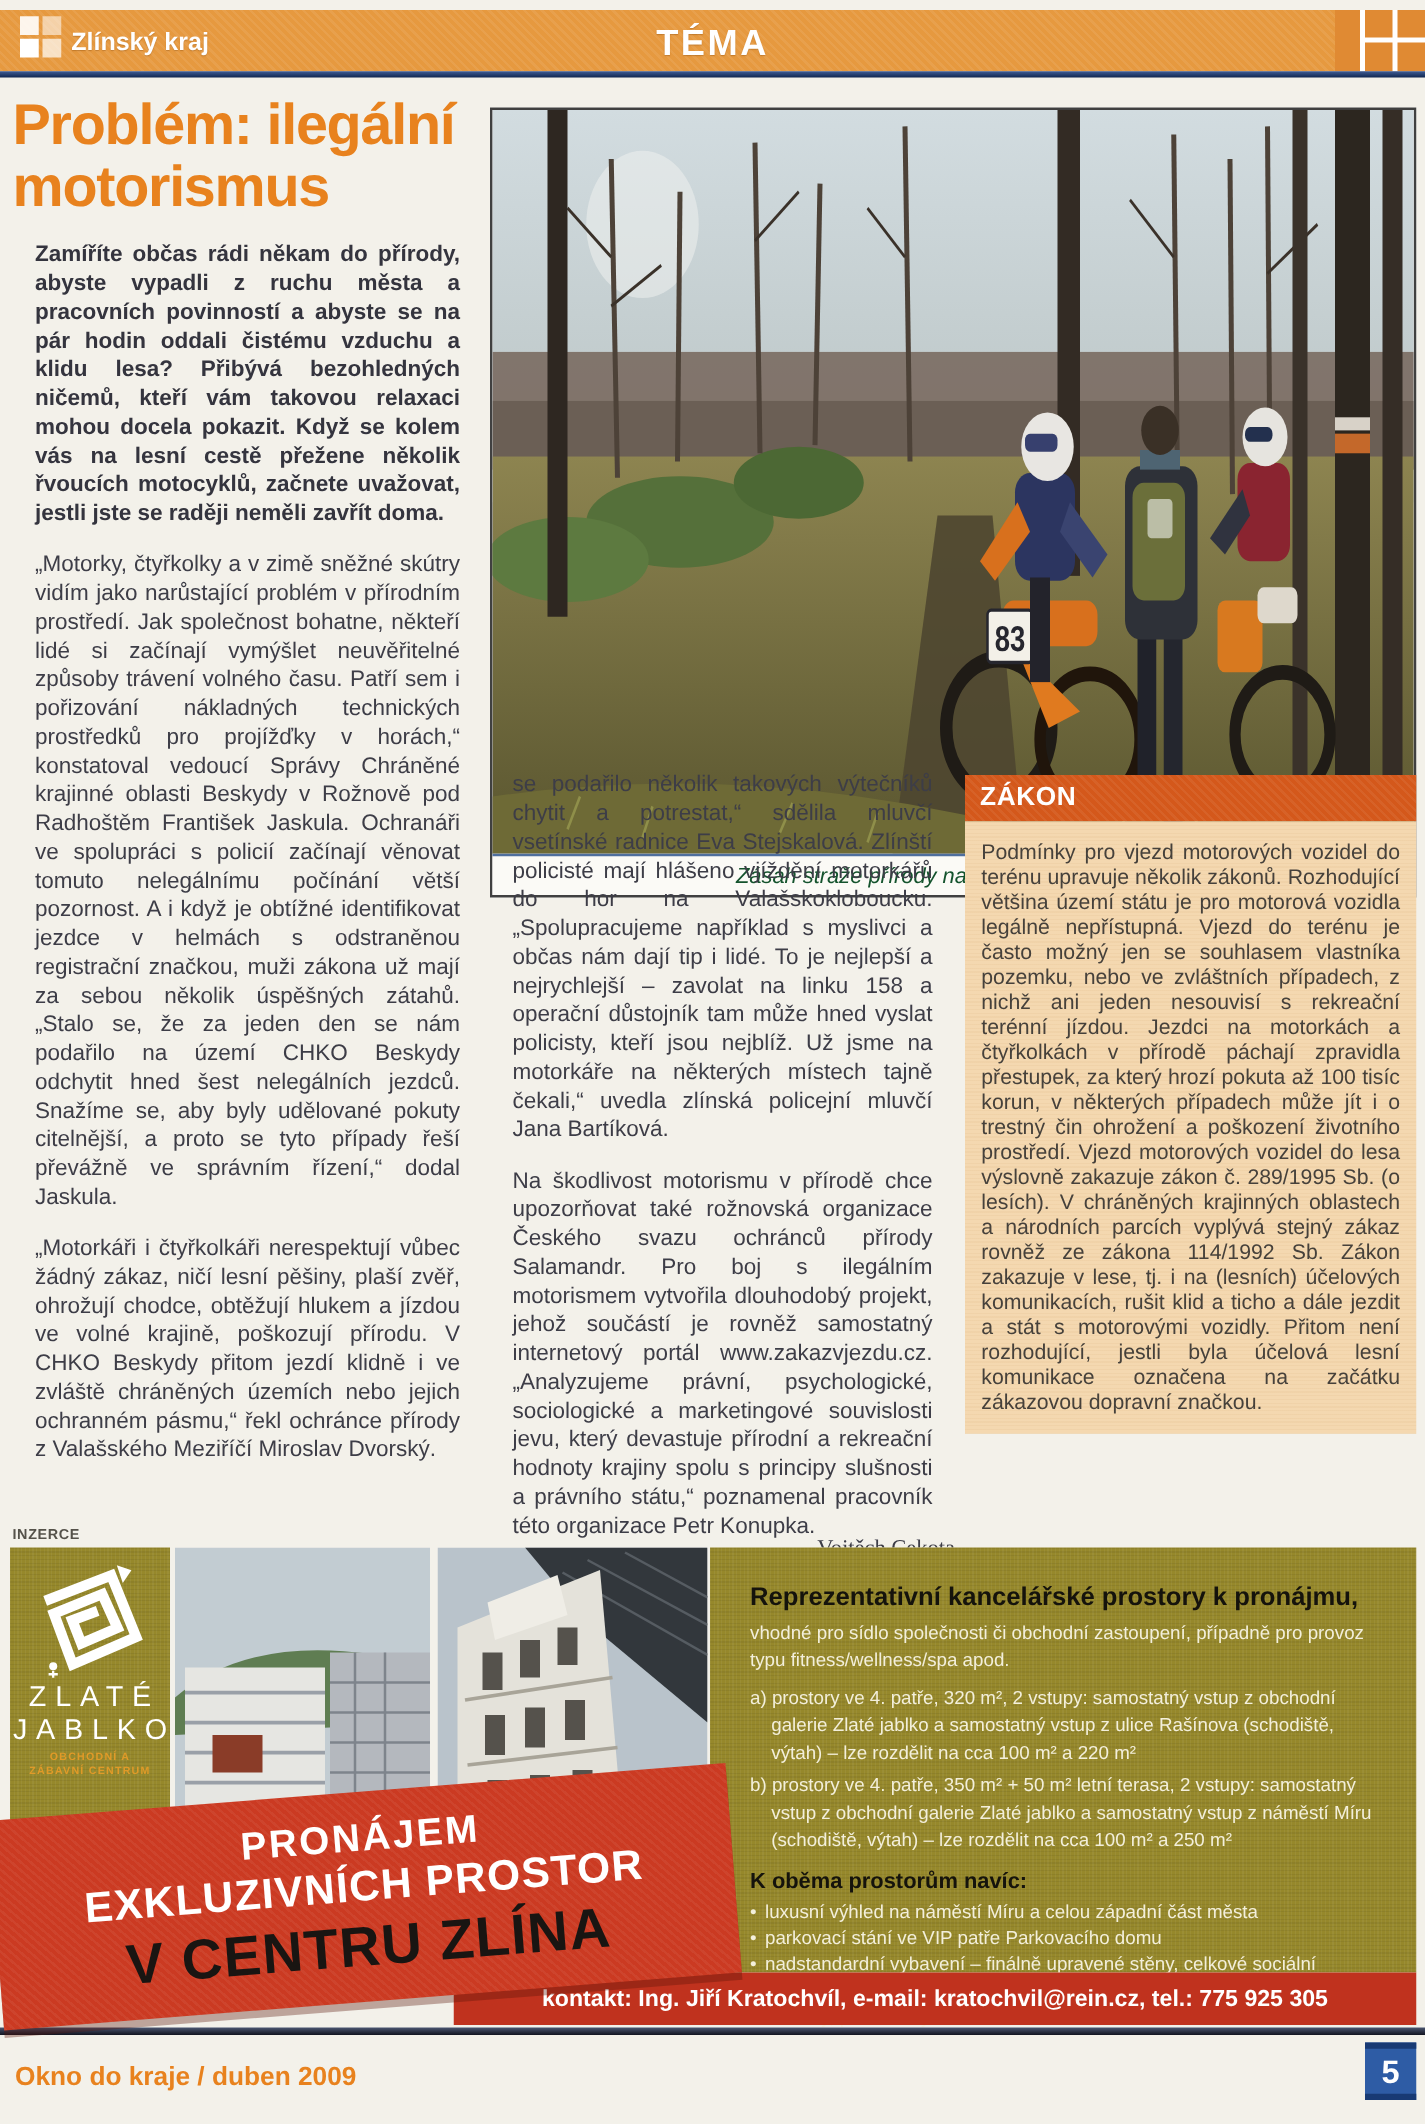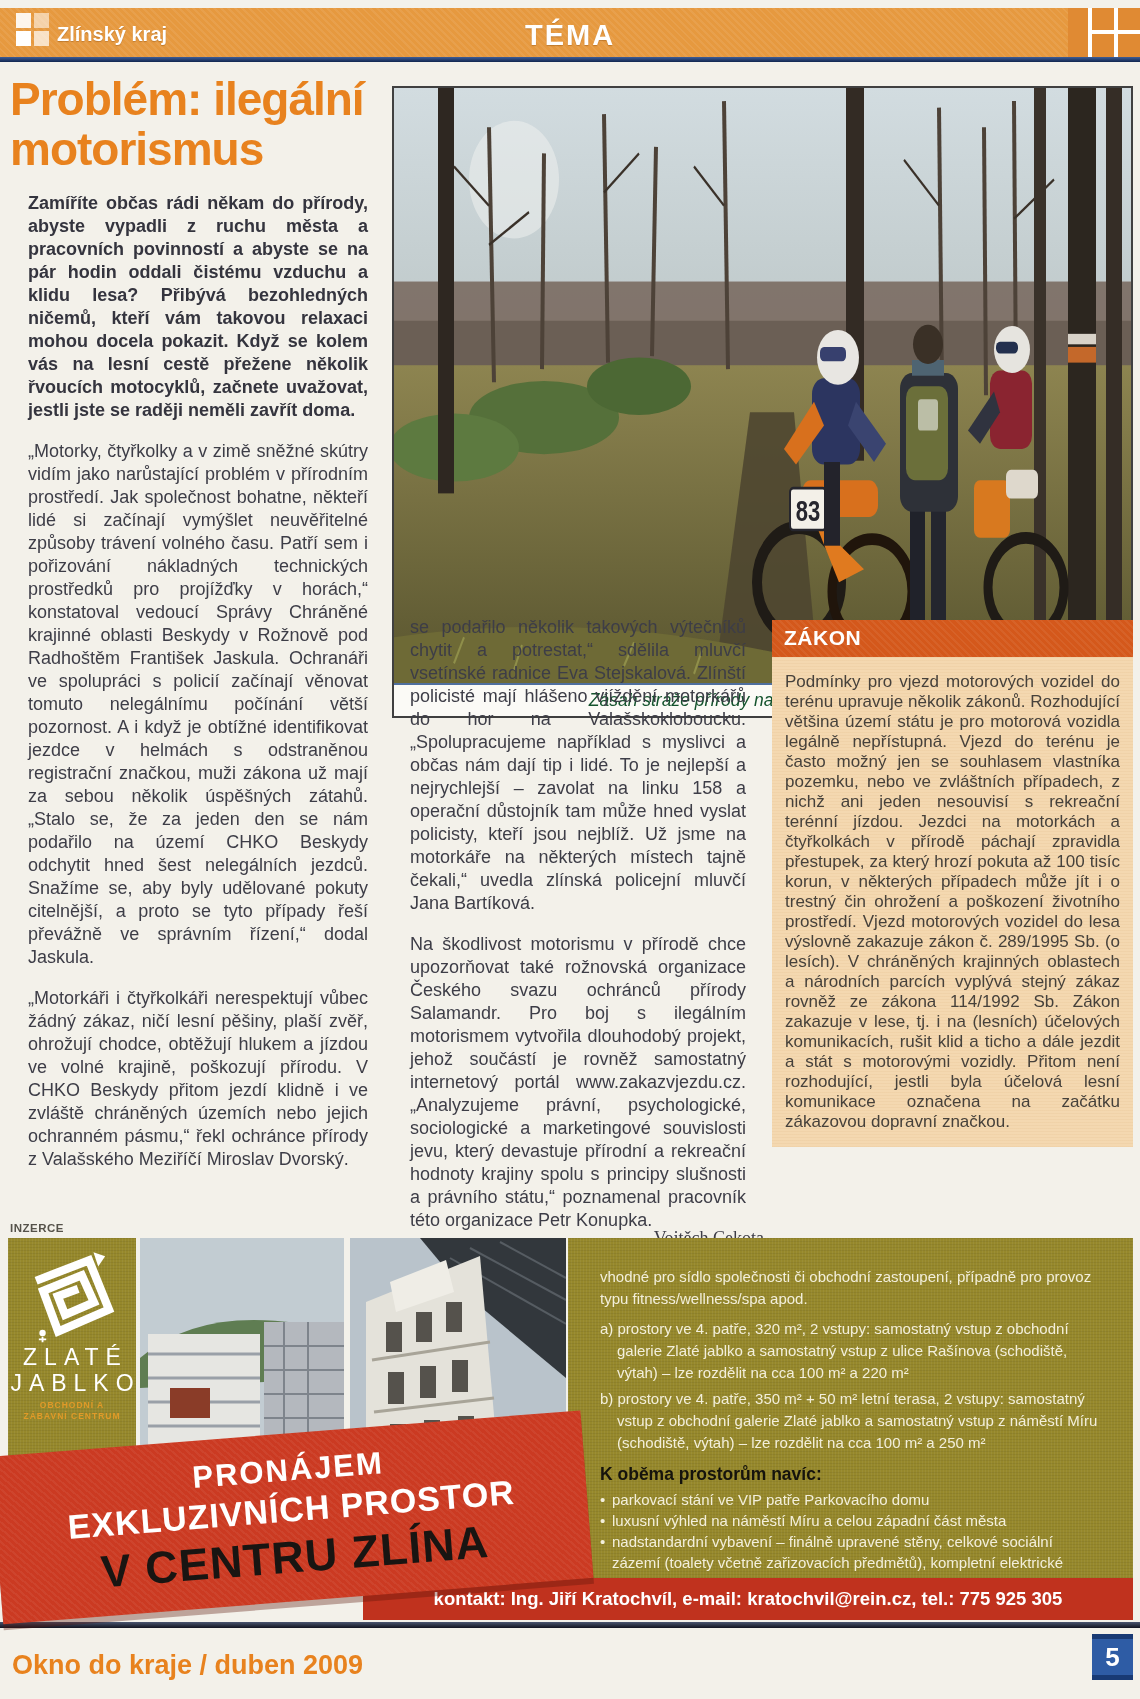--- a/index.html
+++ b/index.html
@@ -86,21 +86,21 @@
   .ad-banner{position:absolute;left:-12px;top:200px;width:592px;height:168px;z-index:5;
     background:#cb3a22;transform:rotate(-4.5deg);transform-origin:40% 50%;
     box-shadow:0 6px 0 rgba(90,20,10,.35);
     display:flex;flex-direction:column;align-items:center;justify-content:center;gap:2px;
     background-image:repeating-linear-gradient(45deg, rgba(255,255,255,.05) 0 2px, transparent 2px 5px);}
   .banner-l1{color:#fff;font-weight:bold;font-size:31px;letter-spacing:2px;}
   .banner-l2{color:#fff;font-weight:bold;font-size:34px;letter-spacing:1px;}
   .banner-l3{color:#191512;font-weight:bold;font-size:45px;letter-spacing:1px;}
   
   .footer-rule{position:absolute;left:0;top:1622px;width:1140px;height:6px;background:linear-gradient(#4a5570,#121420);}
-  .footer-issue{position:absolute;left:12px;top:1650px;font-size:27px;font-weight:bold;color:#e8821e;}
+  .footer-issue{position:absolute;left:12px;top:1650px;font-size:21px;font-weight:bold;color:#e8821e;}
   .page-box{position:absolute;left:1092px;top:1634px;width:41px;height:46px;box-sizing:border-box;
     background:#2e5ca5;border-top:5px solid #183a74;border-bottom:5px solid #183a74;
     display:flex;align-items:center;justify-content:center;color:#fff;font-weight:bold;font-size:26px;}
 </style>
 </head>
 <body>
 
 <div class="page-header">
   <div class="brand">
     <span class="brand-squares">
@@ -314,27 +314,28 @@
       </g>
       <g stroke="#a8a498" stroke-width="3">
         <line x1="22" y1="122" x2="140" y2="104"></line>
           <line x1="24" y1="174" x2="144" y2="160"></line>
       </g>
       <ellipse cx="190" cy="252" rx="60" ry="30" fill="#3f5230"></ellipse>
     </svg>
   </div>
 
   <div class="ad-right olive">
+    <p class="ad-headline">Reprezentativní kancelářské prostory k pronájmu,</p>
     <p class="ad-intro">vhodné pro sídlo společnosti či obchodní zastoupení, případně pro provoz typu fitness/wellness/spa apod.</p>
     <p class="ad-item">a) prostory ve 4. patře, 320 m², 2 vstupy: samostatný vstup z obchodní galerie Zlaté jablko a samostatný vstup z ulice Rašínova (schodiště, výtah) – lze rozdělit na cca 100 m² a 220 m²</p>
     <p class="ad-item">b) prostory ve 4. patře, 350 m² + 50 m² letní terasa, 2 vstupy: samostatný vstup z obchodní galerie Zlaté jablko a samostatný vstup z náměstí Míru (schodiště, výtah) – lze rozdělit na cca 100 m² a 250 m²</p>
     <p class="ad-extras-title">K oběma prostorům navíc:</p>
     <ul class="ad-extras">
+      <li>luxusní výhled na náměstí Míru a celou západní část města</li>
       <li>parkovací stání ve VIP patře Parkovacího domu</li>
-      <li>luxusní výhled na náměstí Míru a celou západní část města</li>
       <li>nadstandardní vybavení – finálně upravené stěny, celkové sociální zázemí (toalety včetně zařizovacích předmětů), kompletní elektrické rozvody, podlaha vylitá stěrkou atd.</li>
     </ul>
   </div>
 
   <div class="ad-banner">
     <div class="banner-l1">PRONÁJEM</div>
     <div class="banner-l2">EXKLUZIVNÍCH PROSTOR</div>
     <div class="banner-l3">V CENTRU ZLÍNA</div>
   </div>
 

